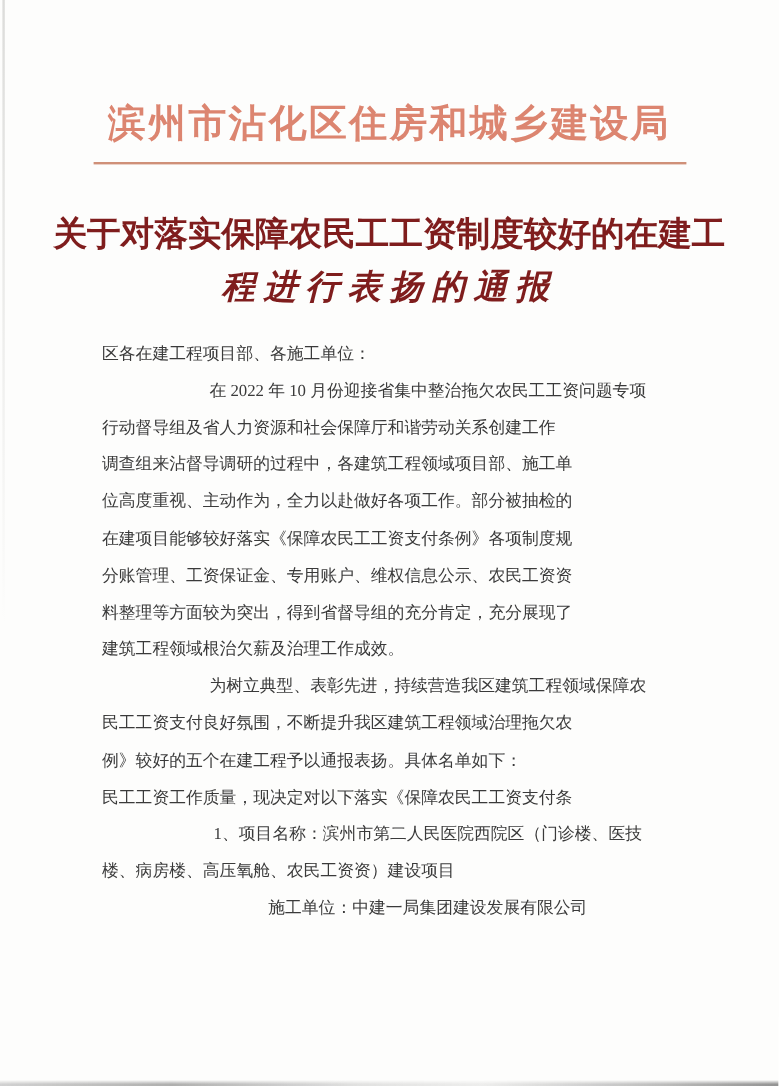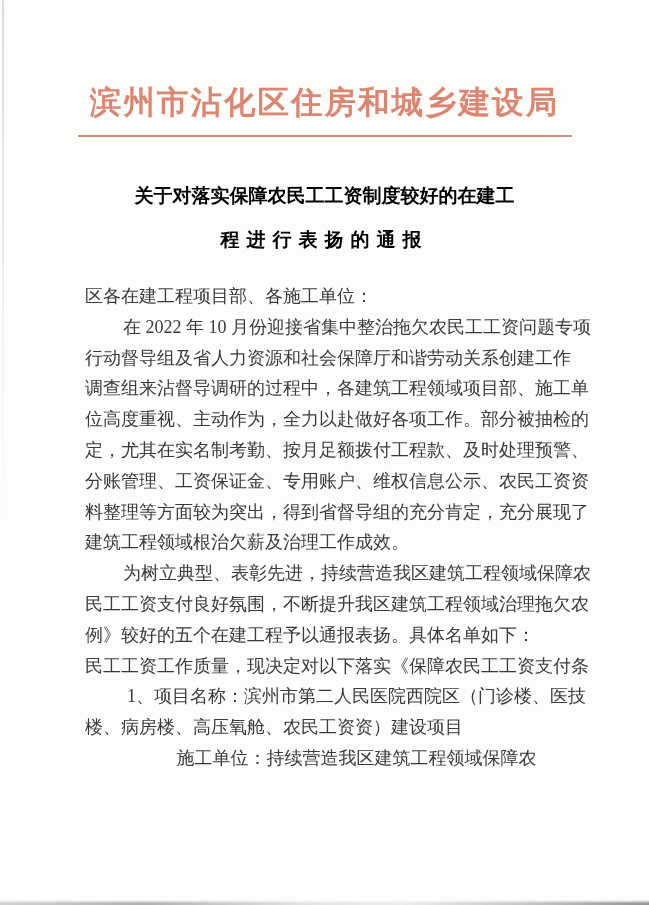--- a/index.html
+++ b/index.html
@@ -62,36 +62,37 @@
     height: 2px;
     background: #cf9078;
   }
   
   .doc-title {
     position: absolute;
     top: 174px;
     left: 30px;
     right: 30px;
     text-align: center;
-    color: #000000;
+    color: #7f1d1d;
     font-weight: bold;
-    font-size: 19px;
+    font-size: 28px;
     line-height: 44px;
   }
   .doc-title .t2 {
     letter-spacing: 7px;
+    font-style: italic;
   }
   
   .body-text {
     position: absolute;
     top: 281px;
     left: 85px;
     width: 505px;
     color: #3a3a3a;
-    font-size: 18px;
+    font-size: 14px;
     line-height: 30.8px;
   }
   .body-text .line {
     white-space: nowrap;
   }
   .body-text .indent {
     text-indent: 38px;
     text-align: center;
   }
 </style>
@@ -110,28 +111,28 @@
     <div class="t1">关于对落实保障农民工工资制度较好的在建工</div>
     <div class="t2">程进行表扬的通报</div>
   </div>
 
   <div class="body-text">
     <div class="line">区各在建工程项目部、各施工单位：</div>
     <div class="line indent">在 2022 年 10 月份迎接省集中整治拖欠农民工工资问题专项</div>
     <div class="line">行动督导组及省人力资源和社会保障厅和谐劳动关系创建工作</div>
     <div class="line">调查组来沾督导调研的过程中，各建筑工程领域项目部、施工单</div>
     <div class="line">位高度重视、主动作为，全力以赴做好各项工作。部分被抽检的</div>
-    <div class="line">定，尤其在实名制考勤、按月足额拨付工程款、及时处理预警、</div>
+    <div class="line">在建项目能够较好落实《保障农民工工资支付条例》各项制度规</div>
     <div class="line">分账管理、工资保证金、专用账户、维权信息公示、农民工资资</div>
     <div class="line">料整理等方面较为突出，得到省督导组的充分肯定，充分展现了</div>
     <div class="line">建筑工程领域根治欠薪及治理工作成效。</div>
     <div class="line indent">为树立典型、表彰先进，持续营造我区建筑工程领域保障农</div>
     <div class="line">民工工资支付良好氛围，不断提升我区建筑工程领域治理拖欠农</div>
     <div class="line">例》较好的五个在建工程予以通报表扬。具体名单如下：</div>
     <div class="line">民工工资工作质量，现决定对以下落实《保障农民工工资支付条</div>
     <div class="line indent">1、项目名称：滨州市第二人民医院西院区（门诊楼、医技</div>
     <div class="line">楼、病房楼、高压氧舱、农民工资资）建设项目</div>
-    <div class="line indent">施工单位：持续营造我区建筑工程领域保障农</div>
+    <div class="line indent">施工单位：中建一局集团建设发展有限公司</div>
   </div>
 
   <div class="bottom-edge"></div>
 
 </div>
 
 </body></html>

